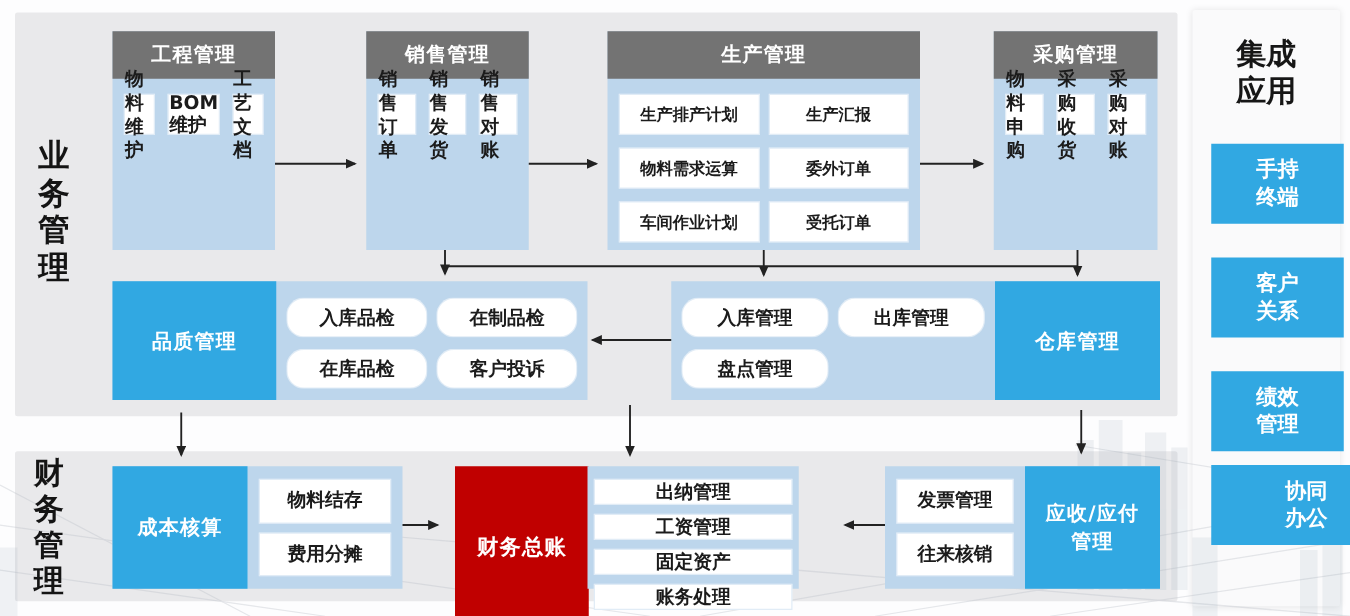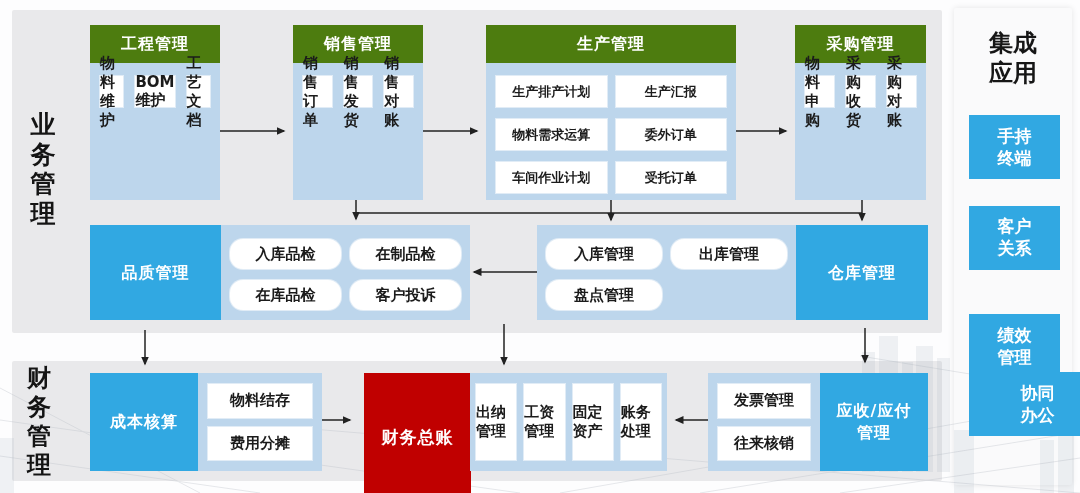--- a/index.html
+++ b/index.html
@@ -16,21 +16,21 @@
     box-shadow:0 0 6px rgba(0,0,0,0.10);}
   
   #decor{position:absolute;left:0;top:0;z-index:2;pointer-events:none;}
   
   .vlabel{position:absolute;z-index:3;color:#141414;font-weight:bold;
     white-space:pre-line;text-align:center;}
   #label-business{left:26px;top:110px;width:34px;font-size:25px;line-height:29.5px;}
   #label-finance{left:22px;top:364px;width:34px;font-size:24px;line-height:29px;}
   
   .grp{position:absolute;background:#bdd6ec;z-index:3;}
-  .hd{background:#4d7c0f;color:#fff;display:flex;align-items:center;justify-content:center;
+  .hd{background:#737373;color:#fff;display:flex;align-items:center;justify-content:center;
       font-size:16px;font-weight:bold;letter-spacing:1px;}
   .blue-block{background:#31a8e2;color:#fff;display:flex;align-items:center;justify-content:center;
       font-size:16px;font-weight:bold;letter-spacing:1px;text-align:center;white-space:pre-line;line-height:22px;}
   .node{background:#fff;display:flex;align-items:center;justify-content:center;
       font-weight:bold;color:#1b1b1b;border:1px solid rgba(170,200,228,0.35);box-sizing:border-box;}
   
   .tgroup{top:25px;height:175px;}
   .tgroup .hd{height:38px;}
   .tgroup .items{padding:12px 9px 0;display:flex;flex-direction:row;gap:10px;}
   .tgroup .node{height:33px;font-size:15px;}
@@ -49,30 +49,30 @@
   #g-warehouse{left:537px;width:391px;}
   #g-warehouse .blue-block{width:132px;}
   
   .bgroup{top:373px;height:98px;display:flex;}
   .bgroup .blue-block{width:108px;flex:none;}
   .bgroup .stack{flex:1;display:flex;flex-direction:column;gap:7px;padding:10px 9px;}
   .bgroup .node{flex:1;font-size:15px;}
   #g-cost{left:90px;width:232px;}
   #g-ledger{left:364px;width:107px;background:#c00000;z-index:3;position:absolute;height:128px;top:373px;
     color:#fff;display:flex;align-items:center;justify-content:center;font-size:17px;font-weight:bold;letter-spacing:1px;}
-  #g-fin-ops{left:470px;width:197px;display:grid;grid-template-columns:1fr 1fr 1fr 1fr;gap:7px 6px;padding:10px 5px;box-sizing:border-box;}
+  #g-fin-ops{left:470px;width:169px;display:grid;grid-template-columns:1fr;gap:7px 6px;padding:10px 5px;box-sizing:border-box;}
   #g-fin-ops .node{font-size:15px;}
   #g-ap{left:708px;width:220px;}
   
   #int-title{position:absolute;left:966px;top:28px;width:94px;z-index:3;text-align:center;
     color:#161616;font-size:24px;font-weight:bold;line-height:30px;white-space:pre-line;}
-  .int-box{position:absolute;left:969px;width:91px;height:64px;z-index:3;background:#31a8e2;color:#fff;
+  .int-box{position:absolute;left:969px;width:106px;height:64px;z-index:3;background:#31a8e2;color:#fff;
     display:flex;align-items:center;justify-content:center;text-align:left;
     font-size:17px;font-weight:bold;line-height:22px;white-space:pre-line;}
-  #int-0{top:115px;} #int-1{top:206px;font-family:Liberation Serif, serif;} #int-2{top:314px;} #int-3{top:372px;padding-left:23px;}
+  #int-0{top:115px;} #int-1{top:206px;font-family:Liberation Serif, serif;} #int-2{top:297px;} #int-3{top:372px;padding-left:23px;}
   
   #arrows{position:absolute;left:0;top:0;z-index:5;pointer-events:none;}
 </style>
 </head>
 <body>
 
 <div id="canvas">
 
   <div class="panel" id="panel-business"></div>
   <div class="panel" id="panel-finance"></div>

